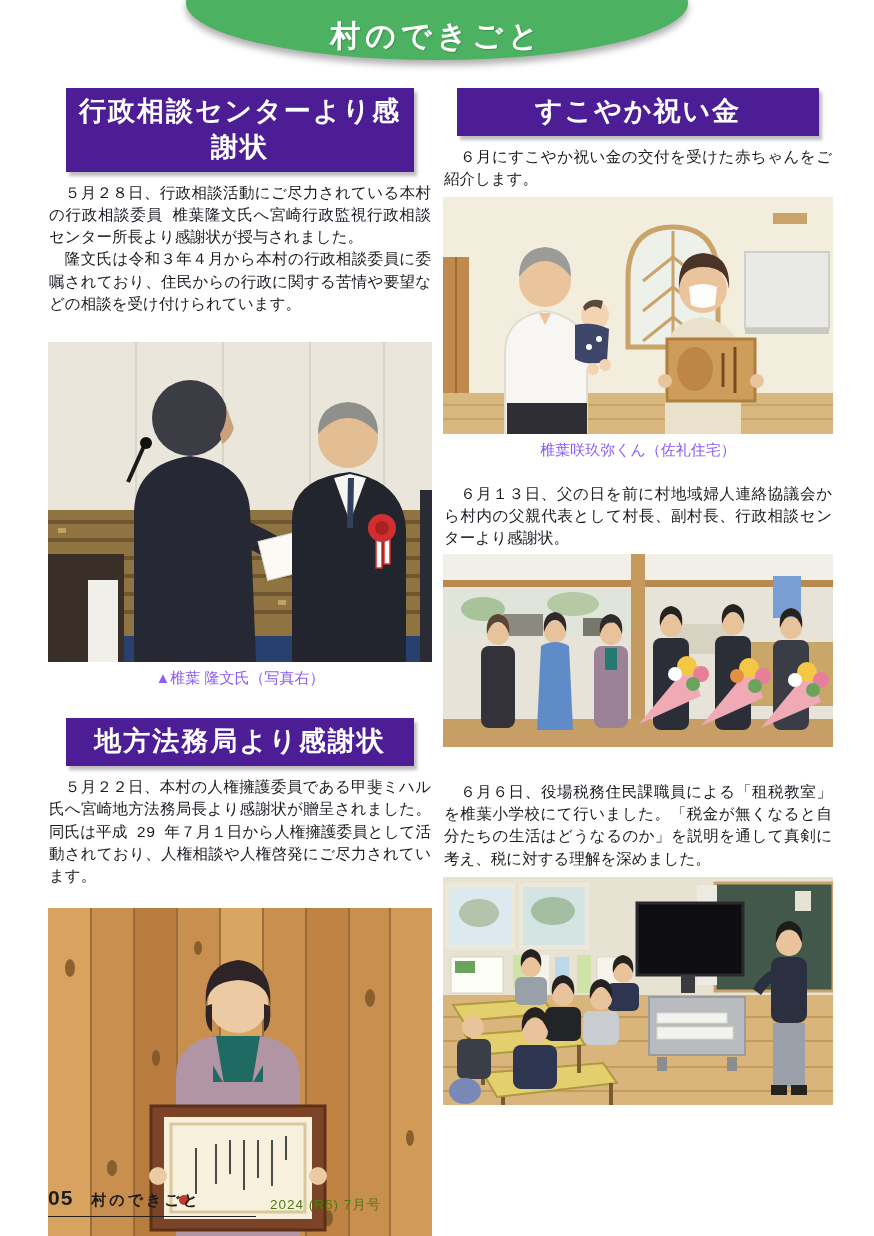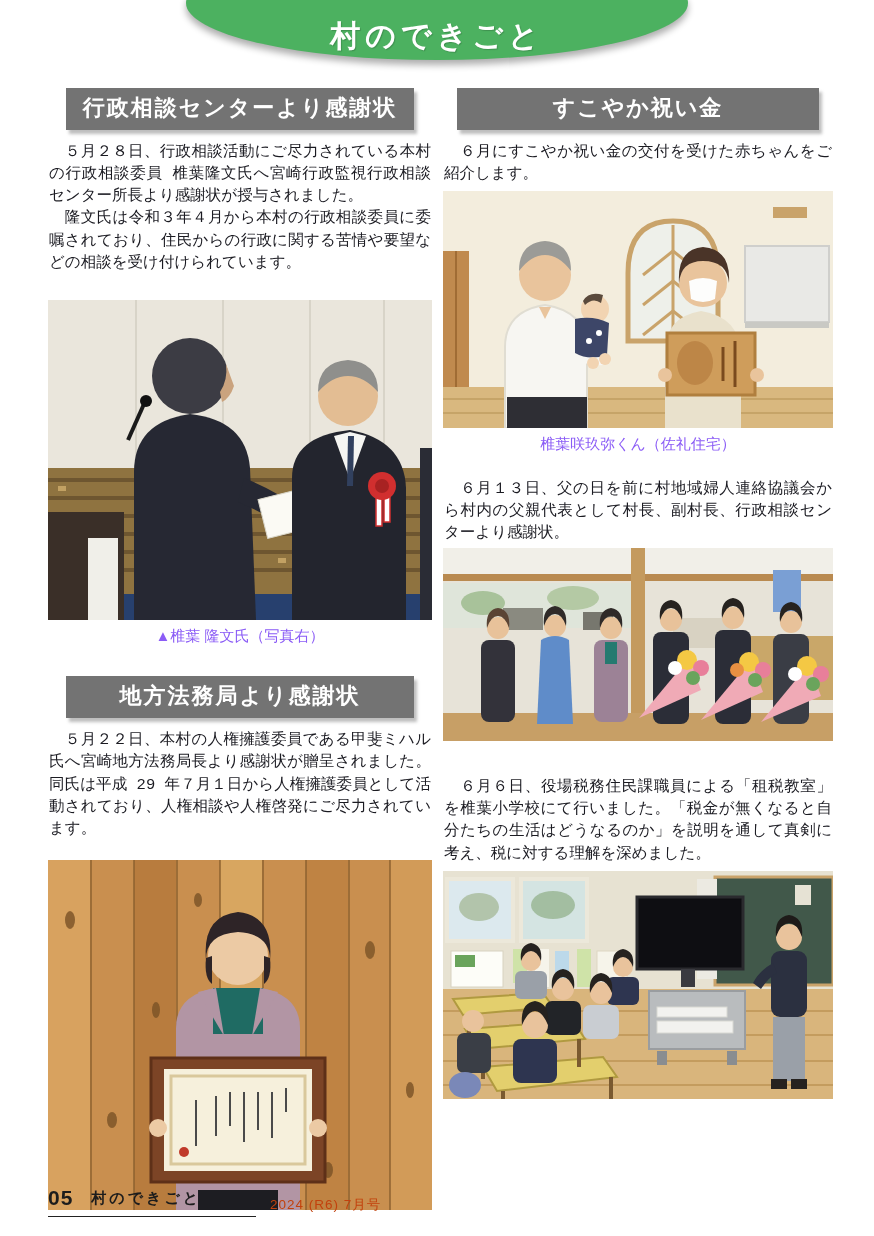--- a/index.html
+++ b/index.html
@@ -11,45 +11,45 @@
       background:#4cb160;border-radius:50%;box-shadow:0 5px 7px rgba(0,0,0,.32);}
   .banner-title{position:absolute;top:16px;left:0;width:100%;text-align:center;
       color:#fff;font-size:30px;font-weight:bold;letter-spacing:5px;
       text-shadow:1px 1px 1px rgba(0,0,0,.18);}
 
   
   .columns{position:absolute;top:88px;left:48px;width:786px;display:flex;gap:11px;}
   .col-left{width:384px;}
   .col-right{width:390px;}
 
-  .section-header{background:#737373;color:#fff;text-align:center;
-      font-size:22px;font-weight:bold;letter-spacing:2px;padding:5px 0 7px;
+  .section-header{background:#4c1d95;color:#fff;text-align:center;
+      font-size:27px;font-weight:bold;letter-spacing:2px;padding:5px 0 7px;
       box-shadow:3px 4px 3px rgba(110,110,110,.45);}
   .col-left .section-header{margin:0 18px;}
   .col-right .section-header{margin:0 14px;}
 
   .body-text{font-family:Liberation Mono, monospace;
       font-size:15.5px;line-height:1.43;text-align:justify;white-space:pre-line;
       color:#1b1b22;margin:11px 1px 0 1px;}
 
   .photo{display:block;margin:0;}
   .photo svg{display:block;}
 
   .caption{font-size:15px;color:#8b5cf6;text-align:center;margin-top:6px;line-height:1.35;}
 
   .sp26{height:26px;} .sp30{height:30px;} .sp20{height:20px;}
   .sp4{height:4px;} .sp12{height:12px;} .sp24{height:24px;} .sp6{height:6px;}
 
   
   .footer{position:absolute;left:48px;top:1186px;display:flex;align-items:flex-end;}
-  .footer-rule{display:flex;align-items:center;gap:18px;width:208px;
+  .footer-rule{display:flex;align-items:flex-end;gap:18px;width:208px;
       border-bottom:1.5px solid #222;padding-bottom:6px;}
   .footer-pagenum{font-size:21px;font-weight:bold;letter-spacing:1px;}
   .footer-section{font-size:15px;font-weight:bold;letter-spacing:3px;}
-  .footer-issue{font-size:13.5px;color:#c2410c;margin-left:14px;padding-bottom:3px;letter-spacing:1px;}
+  .footer-issue{font-size:13.5px;color:#4d7c0f;margin-left:14px;padding-bottom:3px;letter-spacing:1px;}
 </style>
 </head>
 <body>
 
 <div class="page">
 
   <div class="banner-ellipse"></div>
   <div class="banner-title">村のできごと</div>
 
   <div class="columns">

